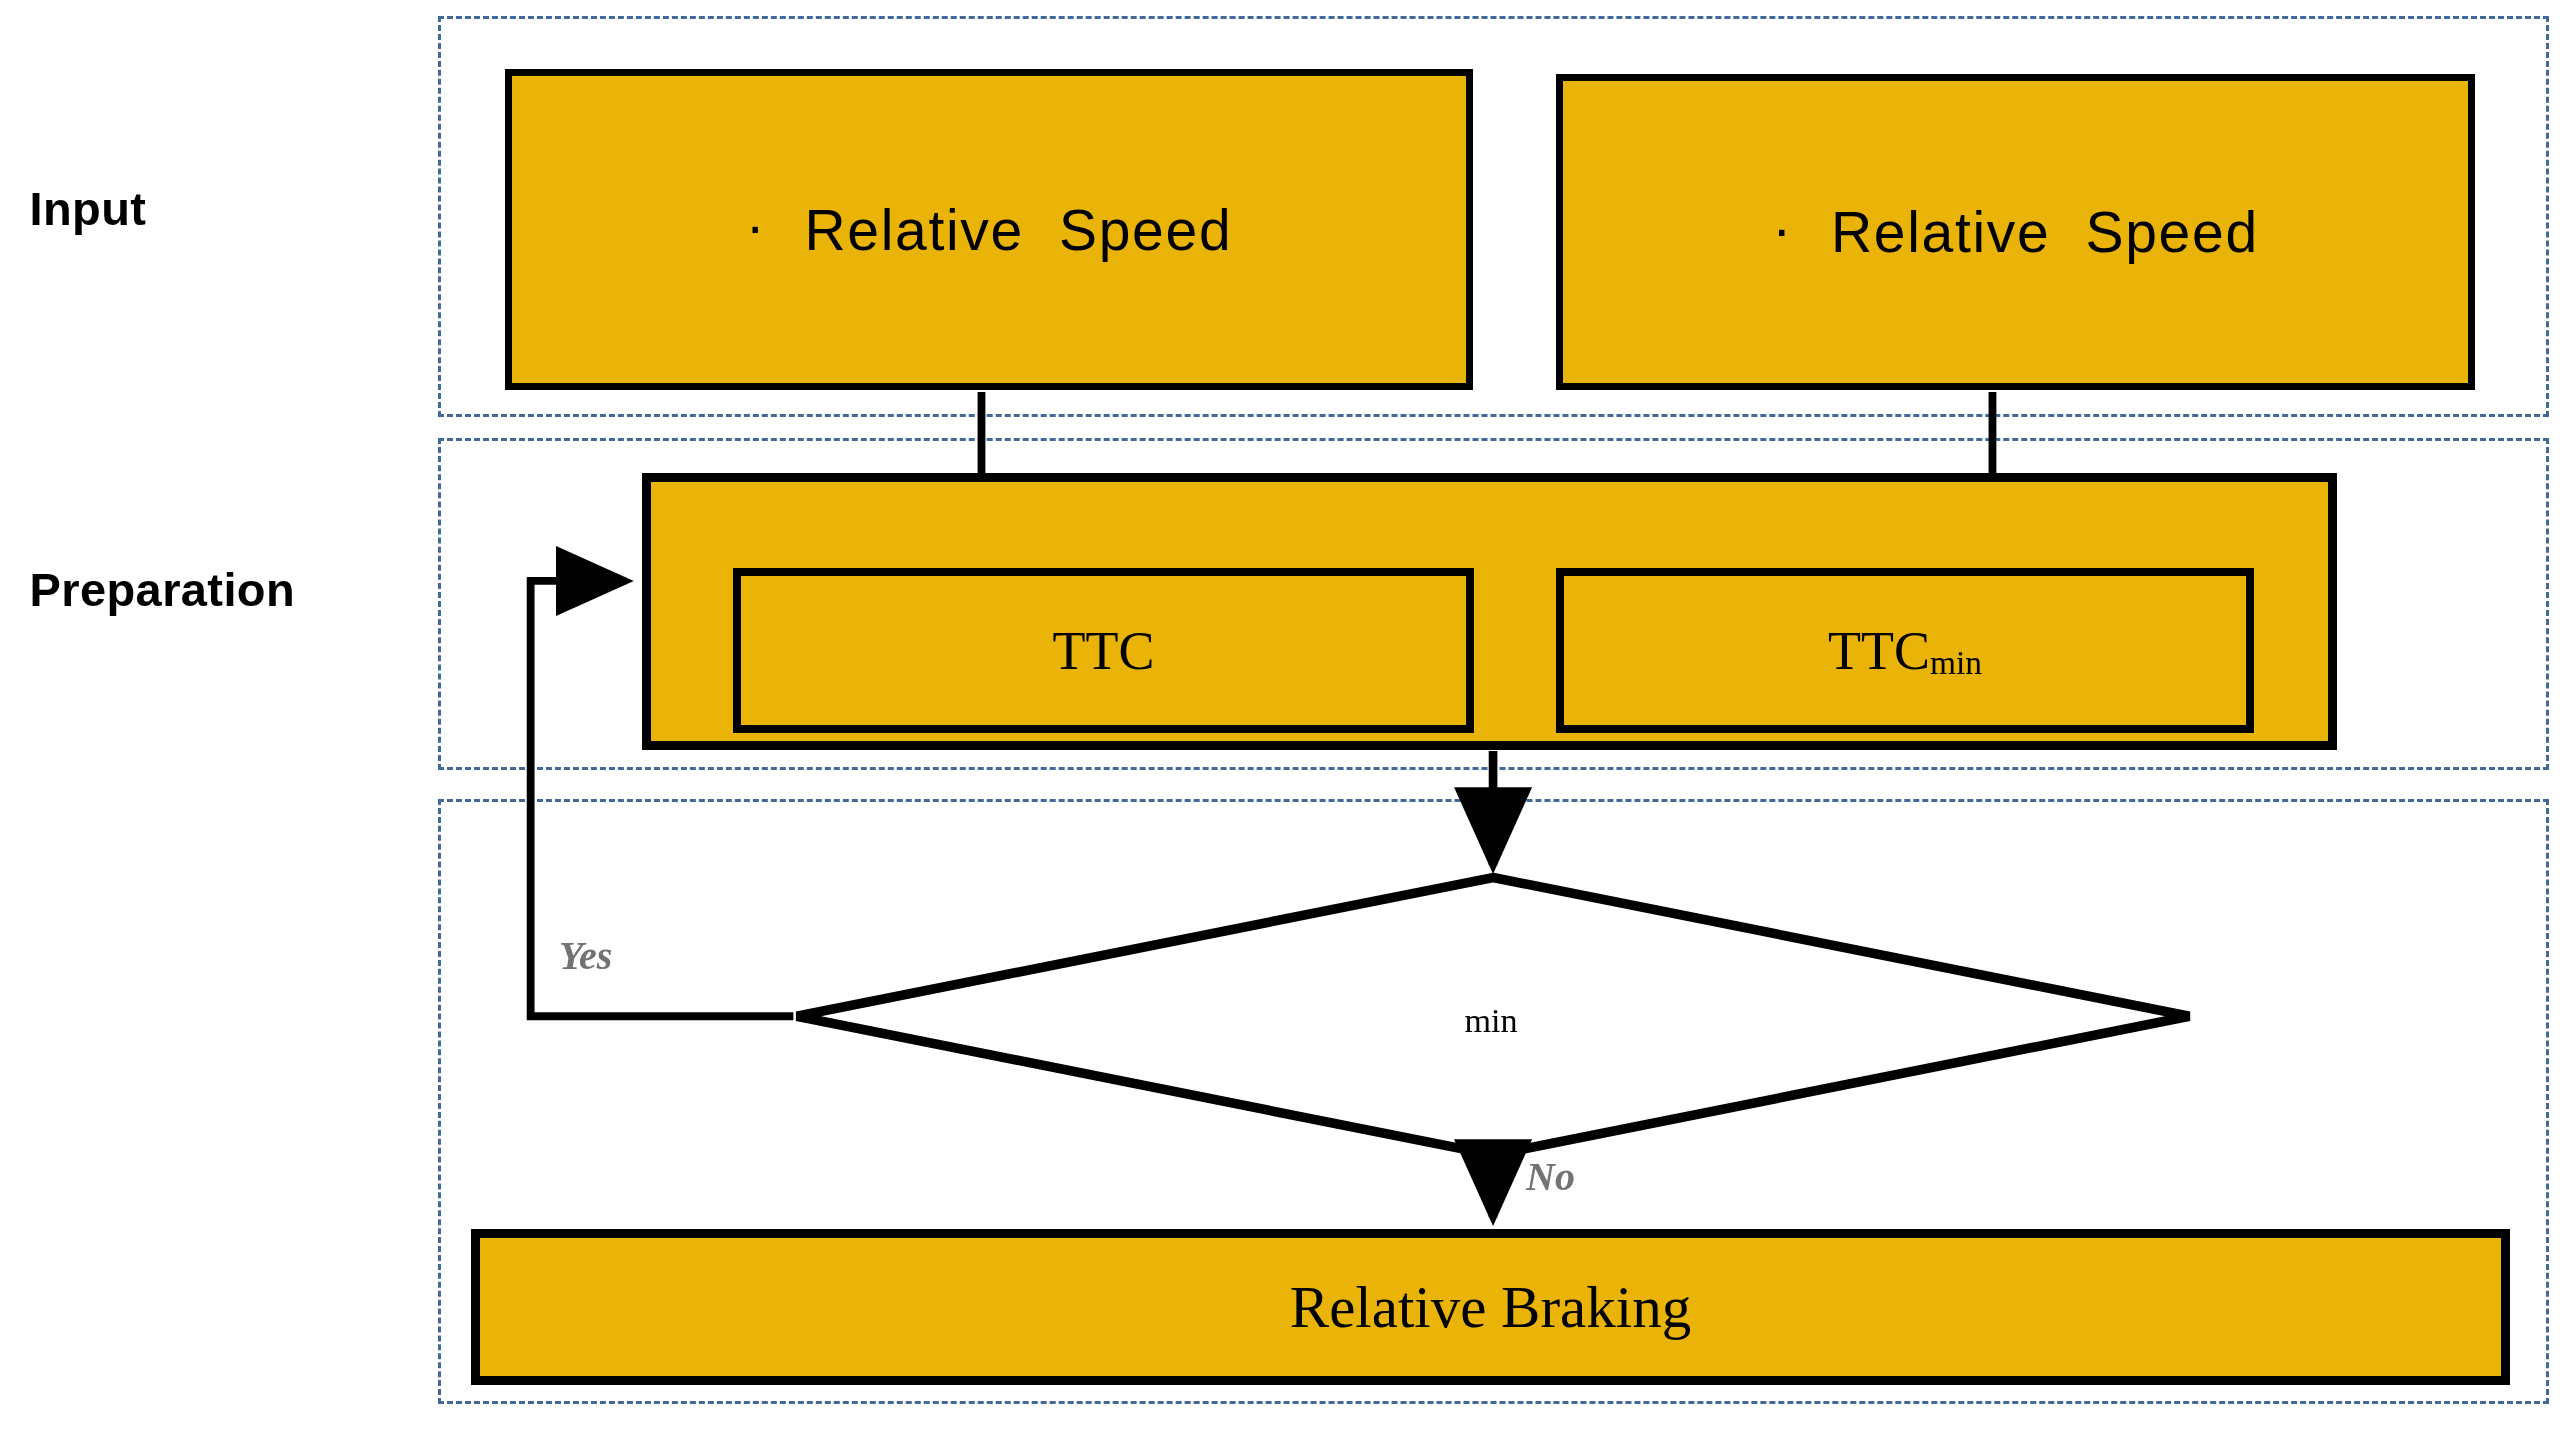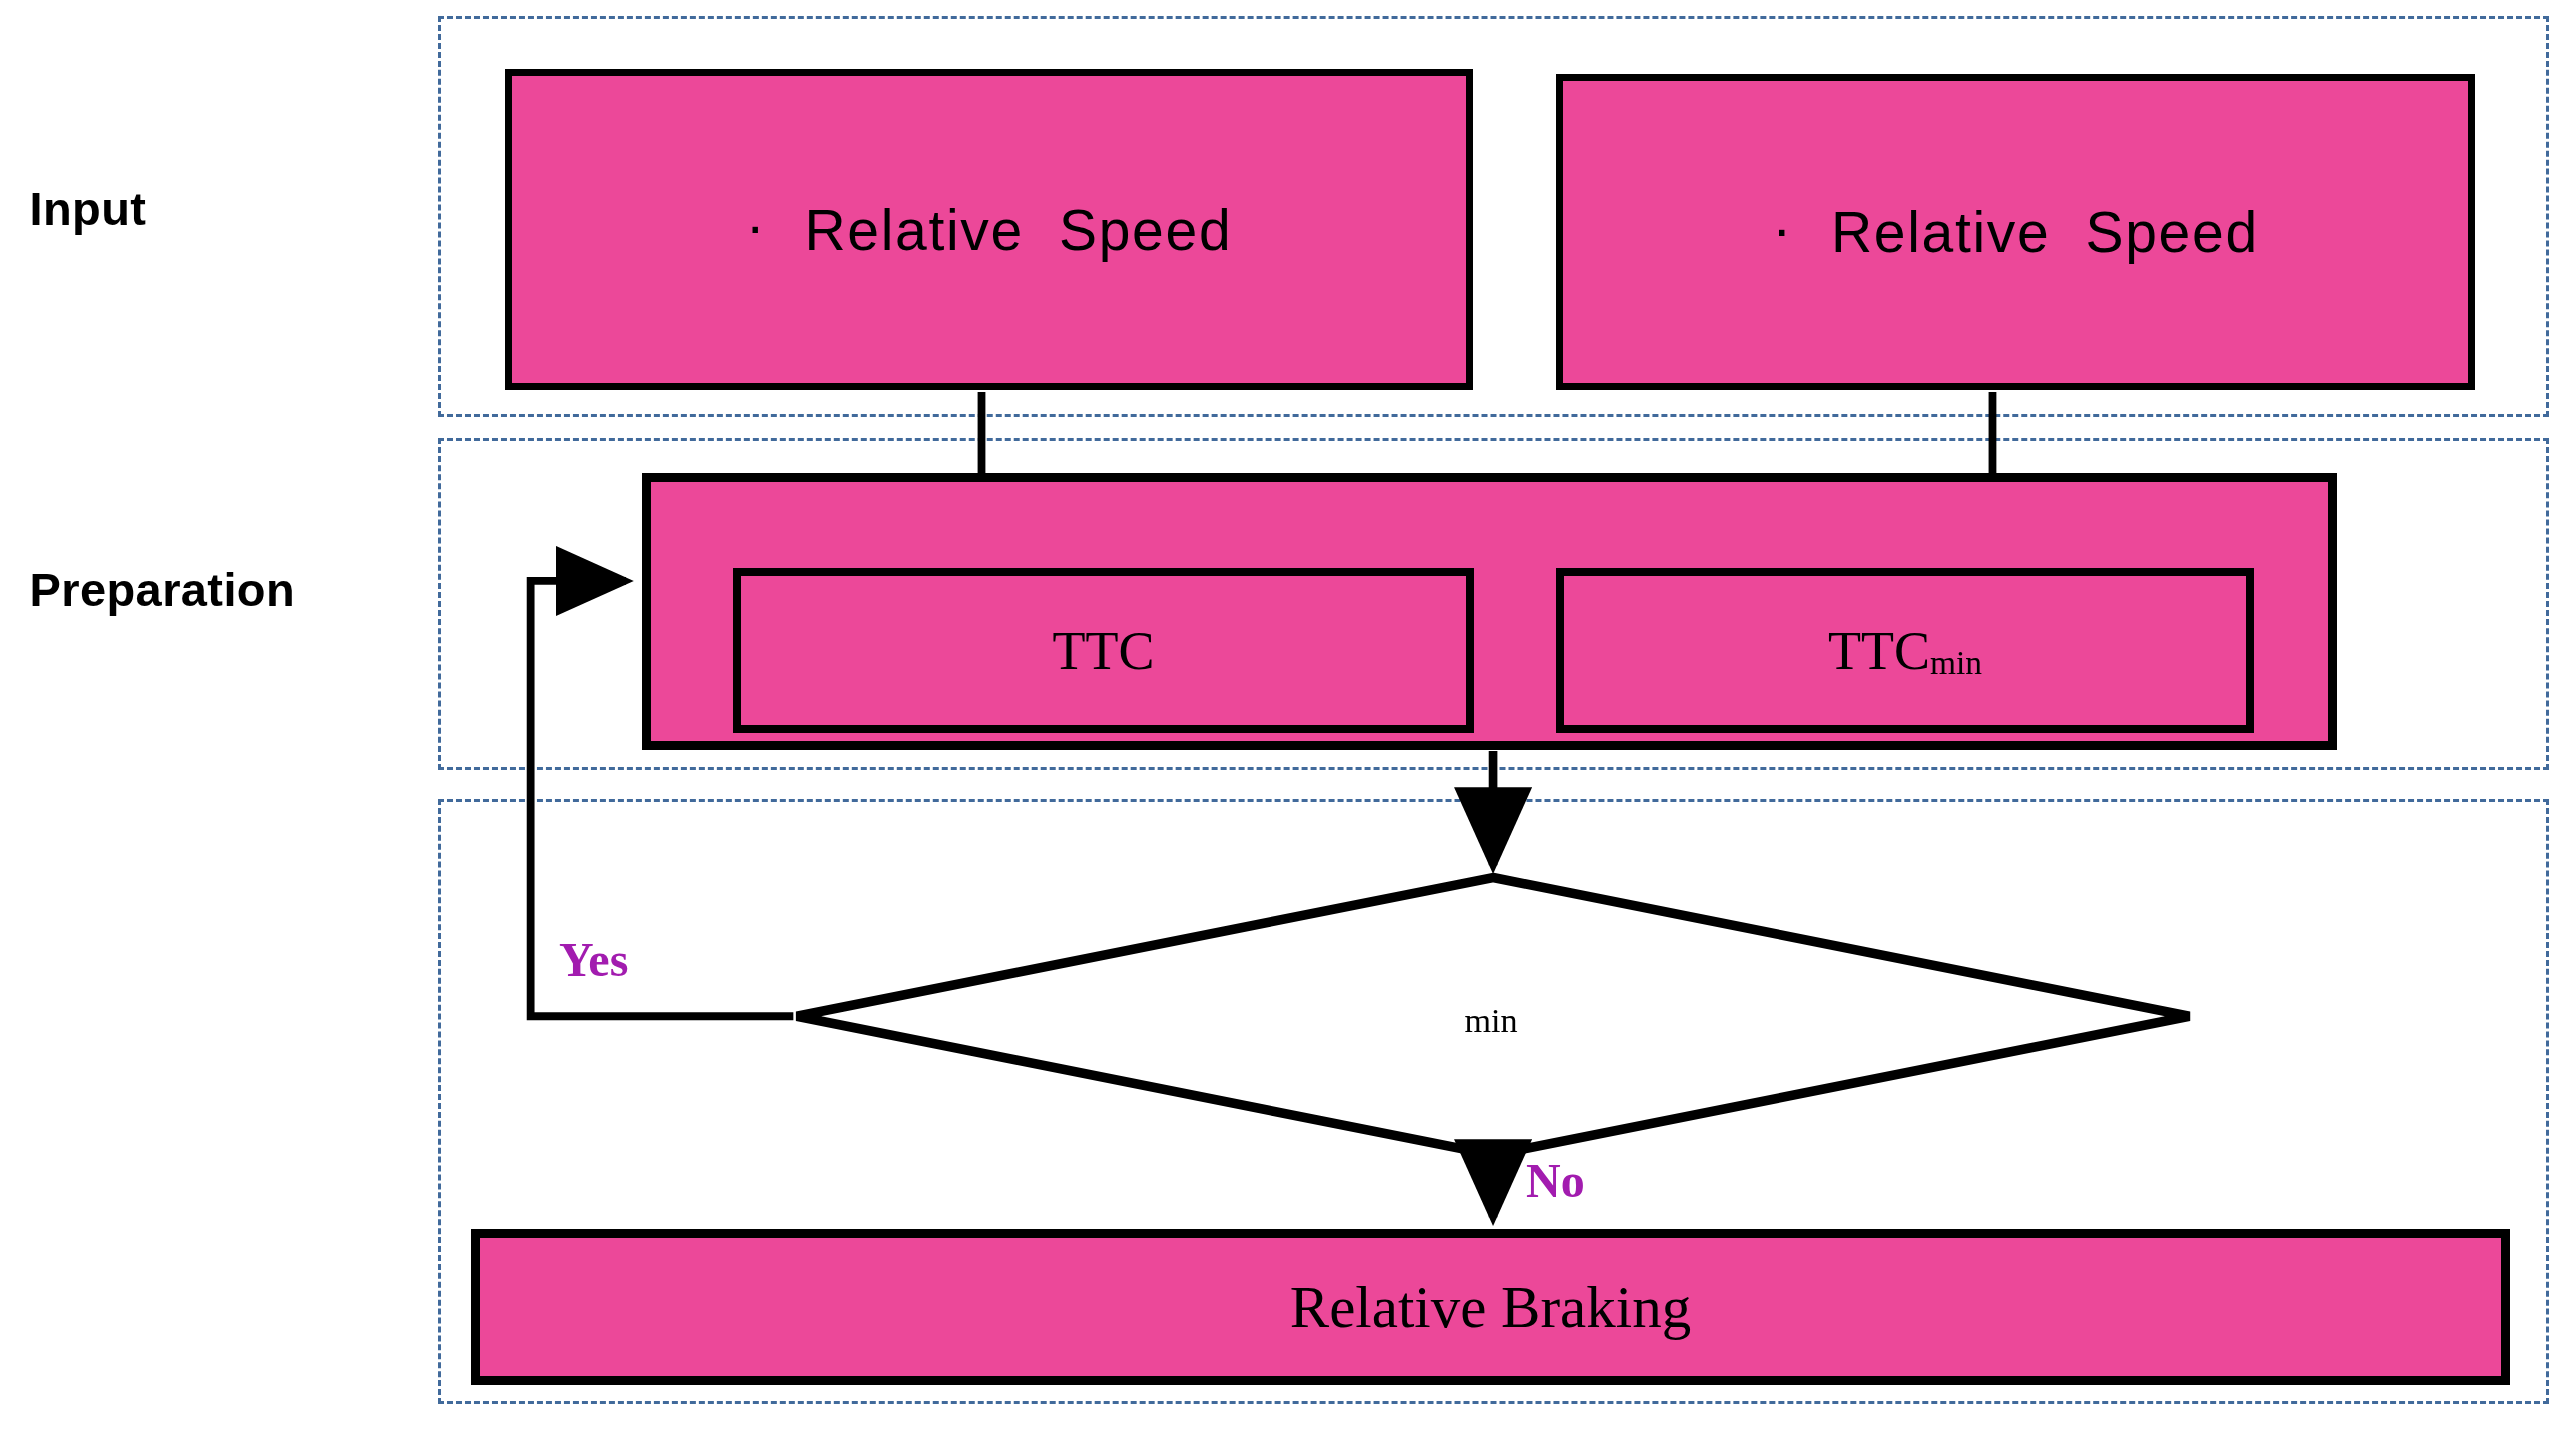--- a/index.html
+++ b/index.html
@@ -32,21 +32,21 @@
     background:transparent;
   }
   #band-input{left:438px;top:15.6px;width:2111px;height:401px;}
   #band-preparation{left:438px;top:438px;width:2111px;height:332px;}
   #band-decision{left:438px;top:799px;width:2111px;height:605px;}
 
   
   .box{
     position:absolute;
     border:7.8px solid #000000;
-    background:#ec4899;
+    background:#eab308;
     box-sizing:border-box;
     display:flex;
     align-items:center;
     justify-content:center;
   }
   .box-inner{
     border-width:8.7px;
   }
 
   #box-input-1{left:505px;top:69px;width:968px;height:321px;}
@@ -107,23 +107,24 @@
   }
   #text-diamond sub{
     font-size:0.60em;vertical-align:baseline;position:relative;top:0.17em;
   }
 
   
   .branch-label{
     position:absolute;
     font-family:"Liberation Serif", serif;
     font-weight:bold;
-    font-size:48px;
-    color:#a21caf;
+    font-size:40px;
+    color:#737373;
     white-space:pre;
+    font-style:italic;
   }
   #label-yes{left:559px;top:932px;}
   #label-no{left:1526px;top:1153px;}
 </style>
 </head>
 <body>
 
 <div id="canvas">
 
   <div class="band" id="band-input"></div>

